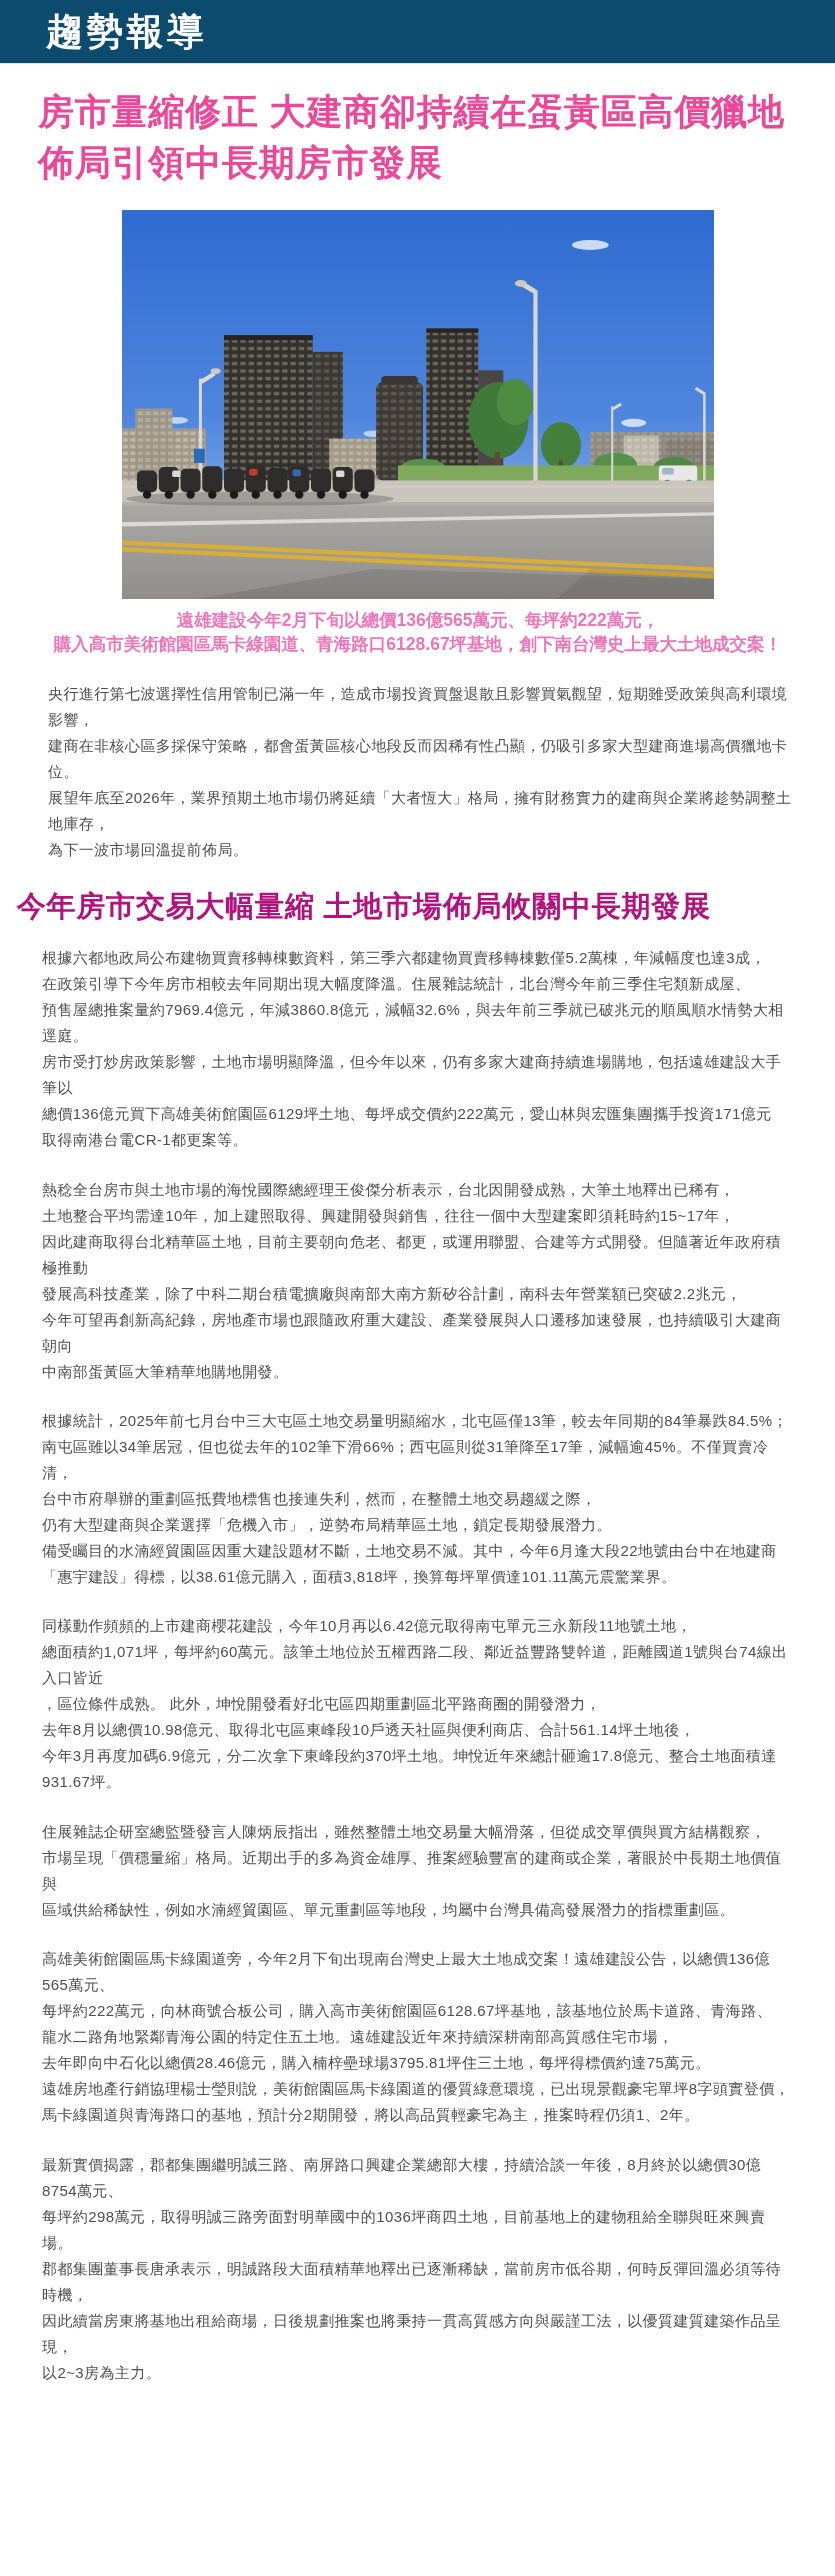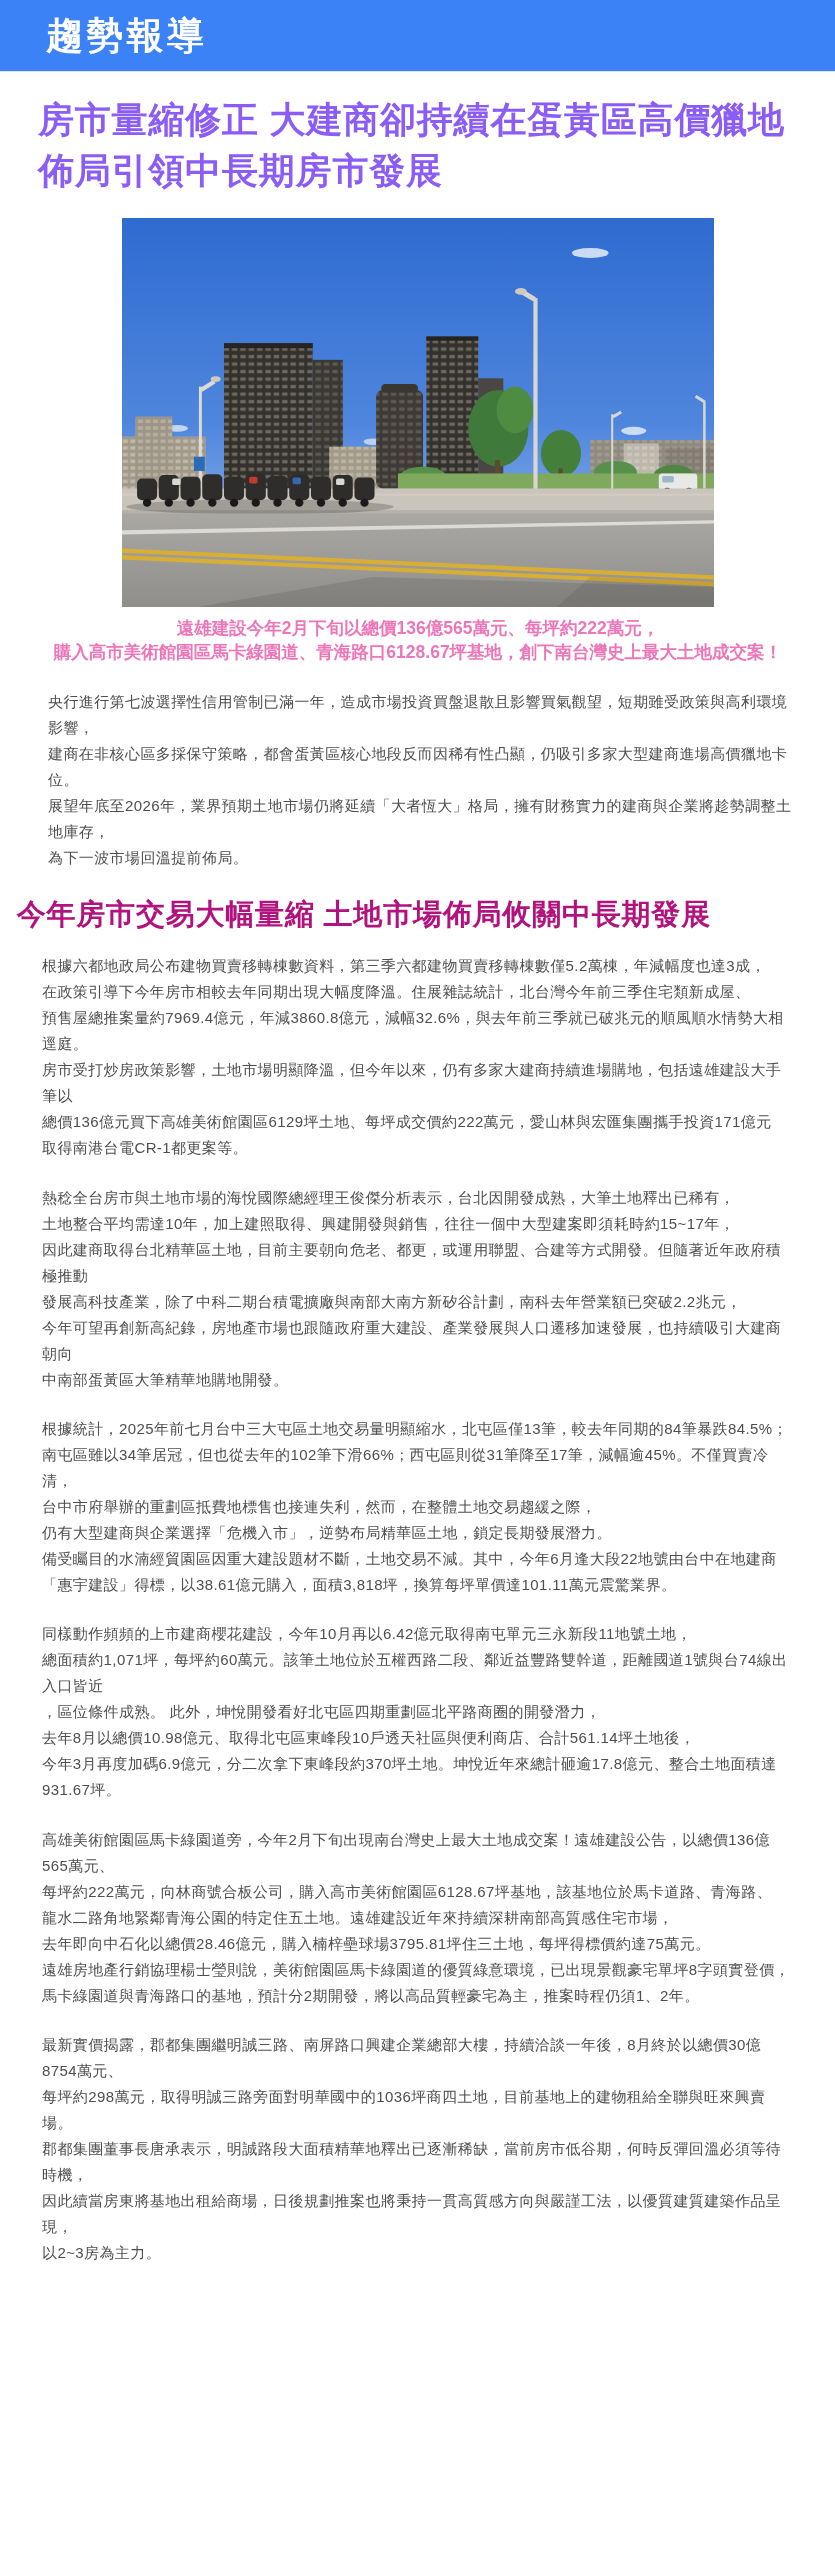--- a/index.html
+++ b/index.html
@@ -5,36 +5,36 @@
   html,body{margin:0;padding:0;background:#ffffff;}
   body{
     width:836px;
     font-family:"Liberation Sans","DejaVu Sans",sans-serif;
     color:#4e4e4e;
   }
   .page{width:836px;background:#ffffff;}
 
   
   .topbar{
-    height:72px;
-    background:#3b82f6;
+    height:64px;
+    background:#0c4a6e;
     display:flex;align-items:center;
     padding-left:46px;
     box-sizing:border-box;
     border-bottom:1.7px solid #dfe3e5;
   }
   .topbar .cat{
     color:#ffffff;font-size:37px;font-weight:bold;letter-spacing:3.3px;
   }
 
   
   h1.headline{
     margin:22px 38px 0 38px;
     font-size:36px;line-height:1.42;
-    color:#8b5cf6;font-weight:bold;letter-spacing:0.8px;
+    color:#ec4899;font-weight:bold;letter-spacing:0.8px;
   }
 
   
   figure{margin:22px 0 0 0;padding:0;}
   .photo{width:592px;height:389px;margin:0 auto;overflow:hidden;}
   .photo svg{display:block;width:592px;height:389px;}
   figcaption.caption{
     margin-top:8.4px;
     text-align:center;
     color:#ec76b8;
@@ -224,20 +224,23 @@
 南屯區雖以34筆居冠，但也從去年的102筆下滑66%；西屯區則從31筆降至17筆，減幅逾45%。不僅買賣冷清，
 台中市府舉辦的重劃區抵費地標售也接連失利，然而，在整體土地交易趨緩之際，
 仍有大型建商與企業選擇「危機入市」，逆勢布局精華區土地，鎖定長期發展潛力。
 備受矚目的水湳經貿園區因重大建設題材不斷，土地交易不減。其中，今年6月逢大段22地號由台中在地建商
 「惠宇建設」得標，以38.61億元購入，面積3,818坪，換算每坪單價達101.11萬元震驚業界。</p>
   <p class="body-text">同樣動作頻頻的上市建商櫻花建設，今年10月再以6.42億元取得南屯單元三永新段11地號土地，
 總面積約1,071坪，每坪約60萬元。該筆土地位於五權西路二段、鄰近益豐路雙幹道，距離國道1號與台74線出入口皆近
 ，區位條件成熟。 此外，坤悅開發看好北屯區四期重劃區北平路商圈的開發潛力，
 去年8月以總價10.98億元、取得北屯區東峰段10戶透天社區與便利商店、合計561.14坪土地後，
 今年3月再度加碼6.9億元，分二次拿下東峰段約370坪土地。坤悅近年來總計砸逾17.8億元、整合土地面積達931.67坪。</p>
+  <p class="body-text">住展雜誌企研室總監暨發言人陳炳辰指出，雖然整體土地交易量大幅滑落，但從成交單價與買方結構觀察，
+市場呈現「價穩量縮」格局。近期出手的多為資金雄厚、推案經驗豐富的建商或企業，著眼於中長期土地價值與
+區域供給稀缺性，例如水湳經貿園區、單元重劃區等地段，均屬中台灣具備高發展潛力的指標重劃區。</p>
 
   <p class="body-text">高雄美術館園區馬卡綠園道旁，今年2月下旬出現南台灣史上最大土地成交案！遠雄建設公告，以總價136億565萬元、
 每坪約222萬元，向林商號合板公司，購入高市美術館園區6128.67坪基地，該基地位於馬卡道路、青海路、
 龍水二路角地緊鄰青海公園的特定住五土地。遠雄建設近年來持續深耕南部高質感住宅市場，
 去年即向中石化以總價28.46億元，購入楠梓壘球場3795.81坪住三土地，每坪得標價約達75萬元。
 遠雄房地產行銷協理楊士瑩則說，美術館園區馬卡綠園道的優質綠意環境，已出現景觀豪宅單坪8字頭實登價，
 馬卡綠園道與青海路口的基地，預計分2期開發，將以高品質輕豪宅為主，推案時程仍須1、2年。</p>
   <p class="body-text">最新實價揭露，郡都集團繼明誠三路、南屏路口興建企業總部大樓，持續洽談一年後，8月終於以總價30億8754萬元、
 每坪約298萬元，取得明誠三路旁面對明華國中的1036坪商四土地，目前基地上的建物租給全聯與旺來興賣場。
 郡都集團董事長唐承表示，明誠路段大面積精華地釋出已逐漸稀缺，當前房市低谷期，何時反彈回溫必須等待時機，

